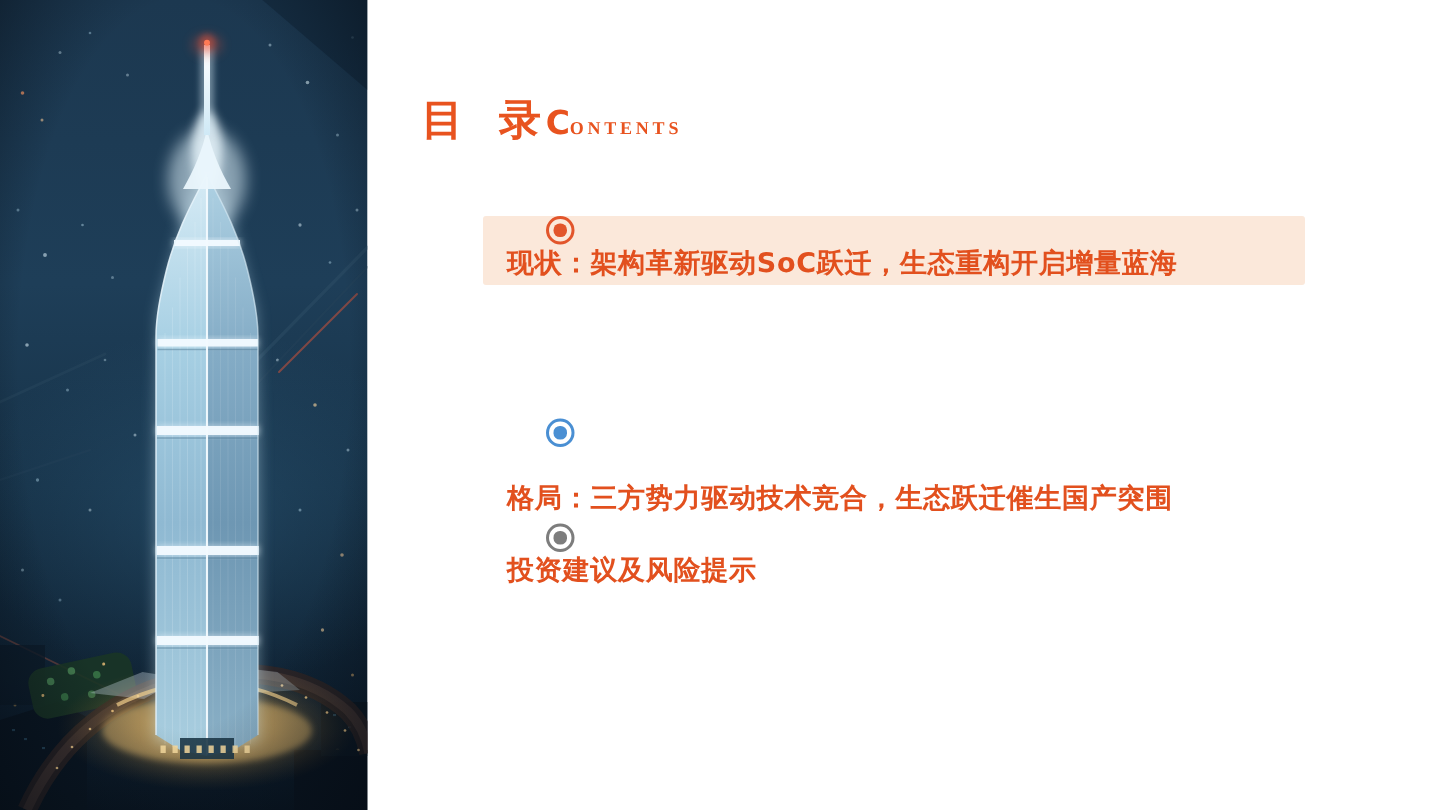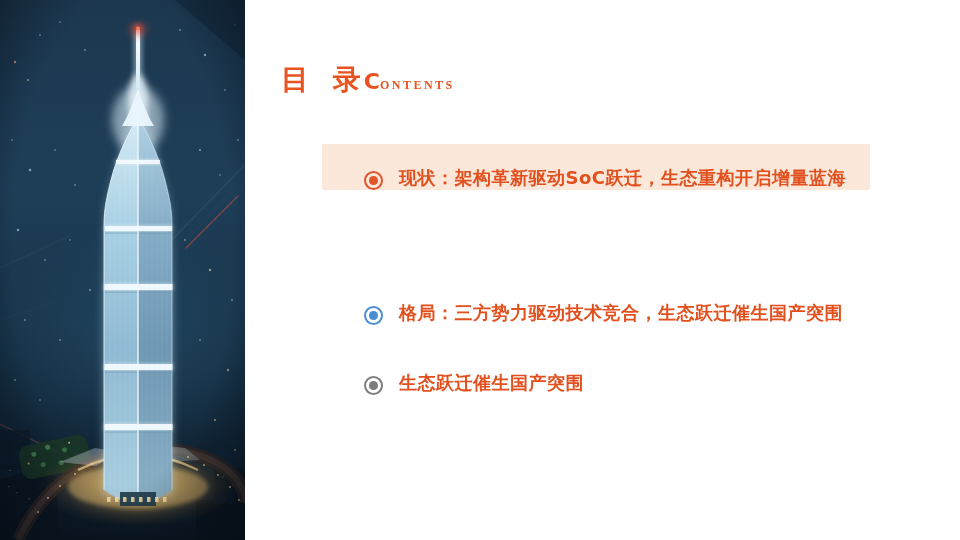--- a/index.html
+++ b/index.html
@@ -7,27 +7,27 @@
          font-family:"DejaVu Sans","Liberation Sans",sans-serif;}
   
   .photo{position:absolute;left:0;top:0;width:245px;height:540px;}
   .photo svg{display:block;}
   
   .title{position:absolute;left:281px;top:66px;color:#E8531F;white-space:nowrap;line-height:1;}
   .title .cn{font-size:28px;font-weight:bold;letter-spacing:7px;}
   .title .en-c{font-size:22px;font-weight:bold;margin-left:-4px;}
   .title .en-rest{font-size:12px;font-weight:bold;letter-spacing:2.5px;font-family:Liberation Serif, serif;}
   
-  .toc-item{position:absolute;left:322px;width:548px;height:46px;display:flex;align-items:flex-end;border-radius:2px;}
+  .toc-item{position:absolute;left:322px;width:548px;height:46px;display:flex;align-items:flex-start;border-radius:2px;flex-direction:column;}
   .toc-item.highlighted{background:#FBE8DA;}
   .bullet{flex:0 0 auto;width:19px;height:19px;margin-left:42px;border:2.6px solid var(--bc,#E2552B);
           border-radius:50%;box-sizing:border-box;display:flex;align-items:center;justify-content:center;}
   .bullet .dot{width:8.5px;height:8.5px;border-radius:50%;background:var(--bc,#E2552B);}
   .toc-label{margin-left:16px;font-size:18px;font-weight:bold;color:#E2501E;letter-spacing:0.5px;white-space:nowrap;}
-  .r1{top:144px;} .r2{top:214px;} .r3{top:279px;} .r4{top:349px;}
+  .r1{top:144px;} .r2{top:214px;} .r3{top:279px;gap:22px;} .r4{top:349px;}
 </style>
 </head>
 <body>
 
 <div class="slide">
 
   <div class="photo">
     <svg width="245" height="540" viewBox="0 0 245 540" xmlns="http://www.w3.org/2000/svg">
       <defs>
         <linearGradient id="sky" x1="0" y1="0" x2="0" y2="1">
@@ -257,16 +257,16 @@
     <span class="bullet">
         <span class="dot"></span>
       </span>
     <span class="toc-label">格局：三方势力驱动技术竞合，生态跃迁催生国产突围</span>
   </div>
 
   <div class="toc-item r4" style="--bc: #7D7D7D;">
     <span class="bullet">
         <span class="dot"></span>
       </span>
-    <span class="toc-label">生态跃迁催生国产突围</span>
+    <span class="toc-label">投资建议及风险提示</span>
   </div>
 
 </div>
 
 </body></html>

